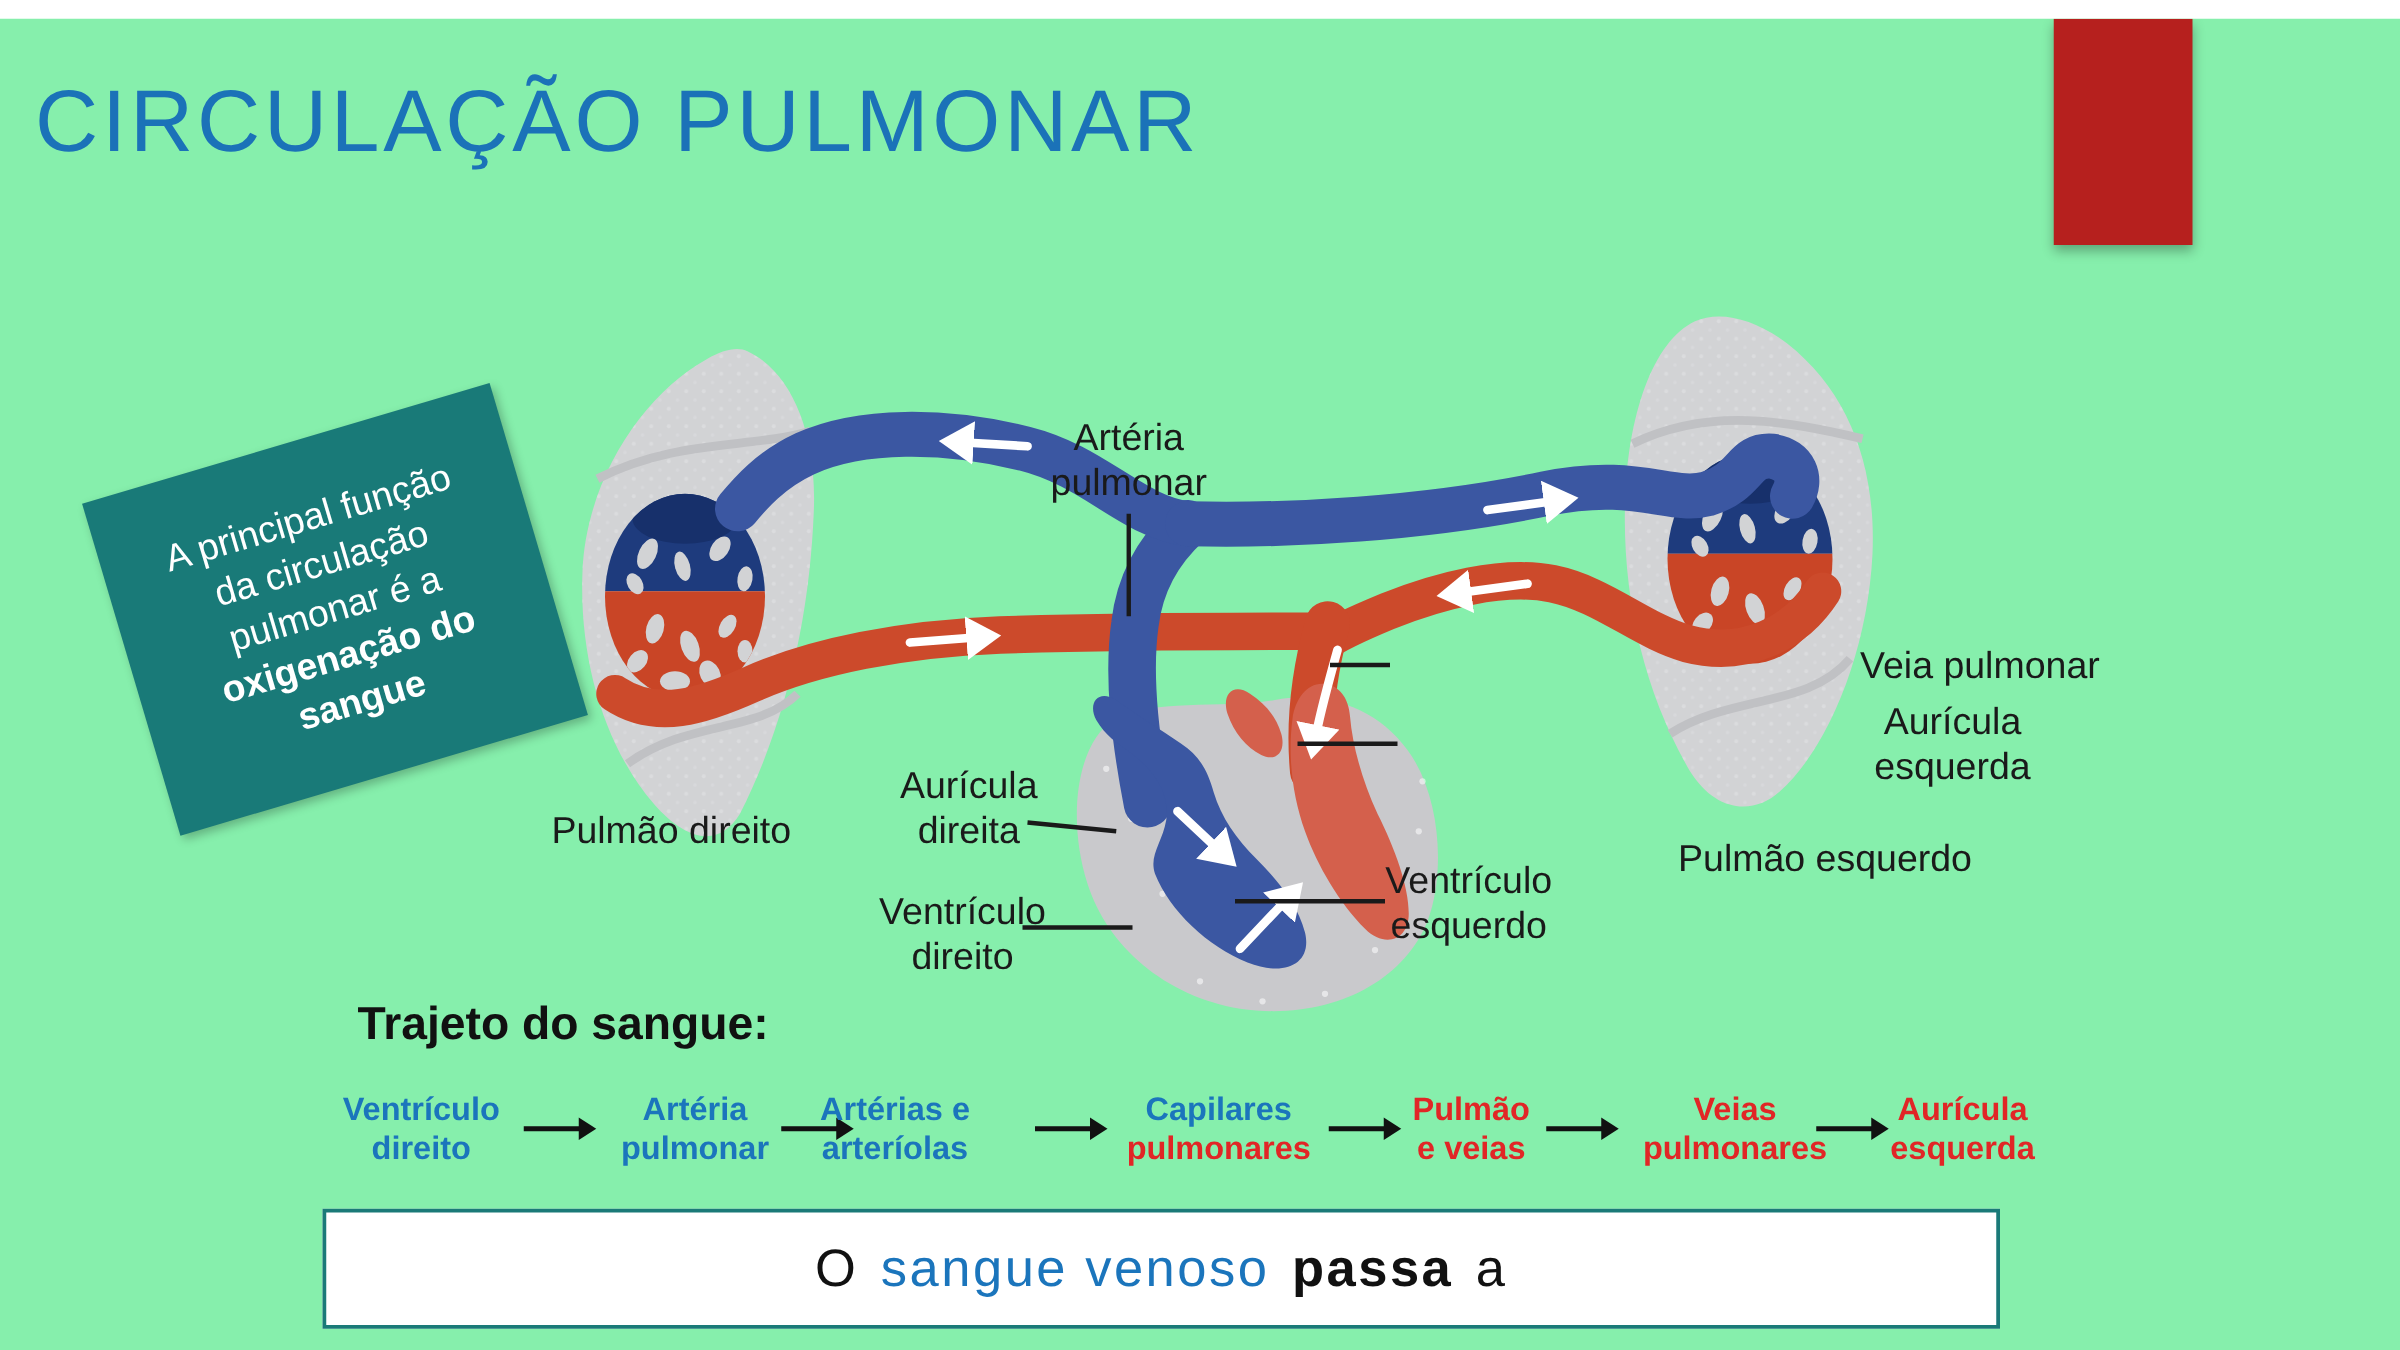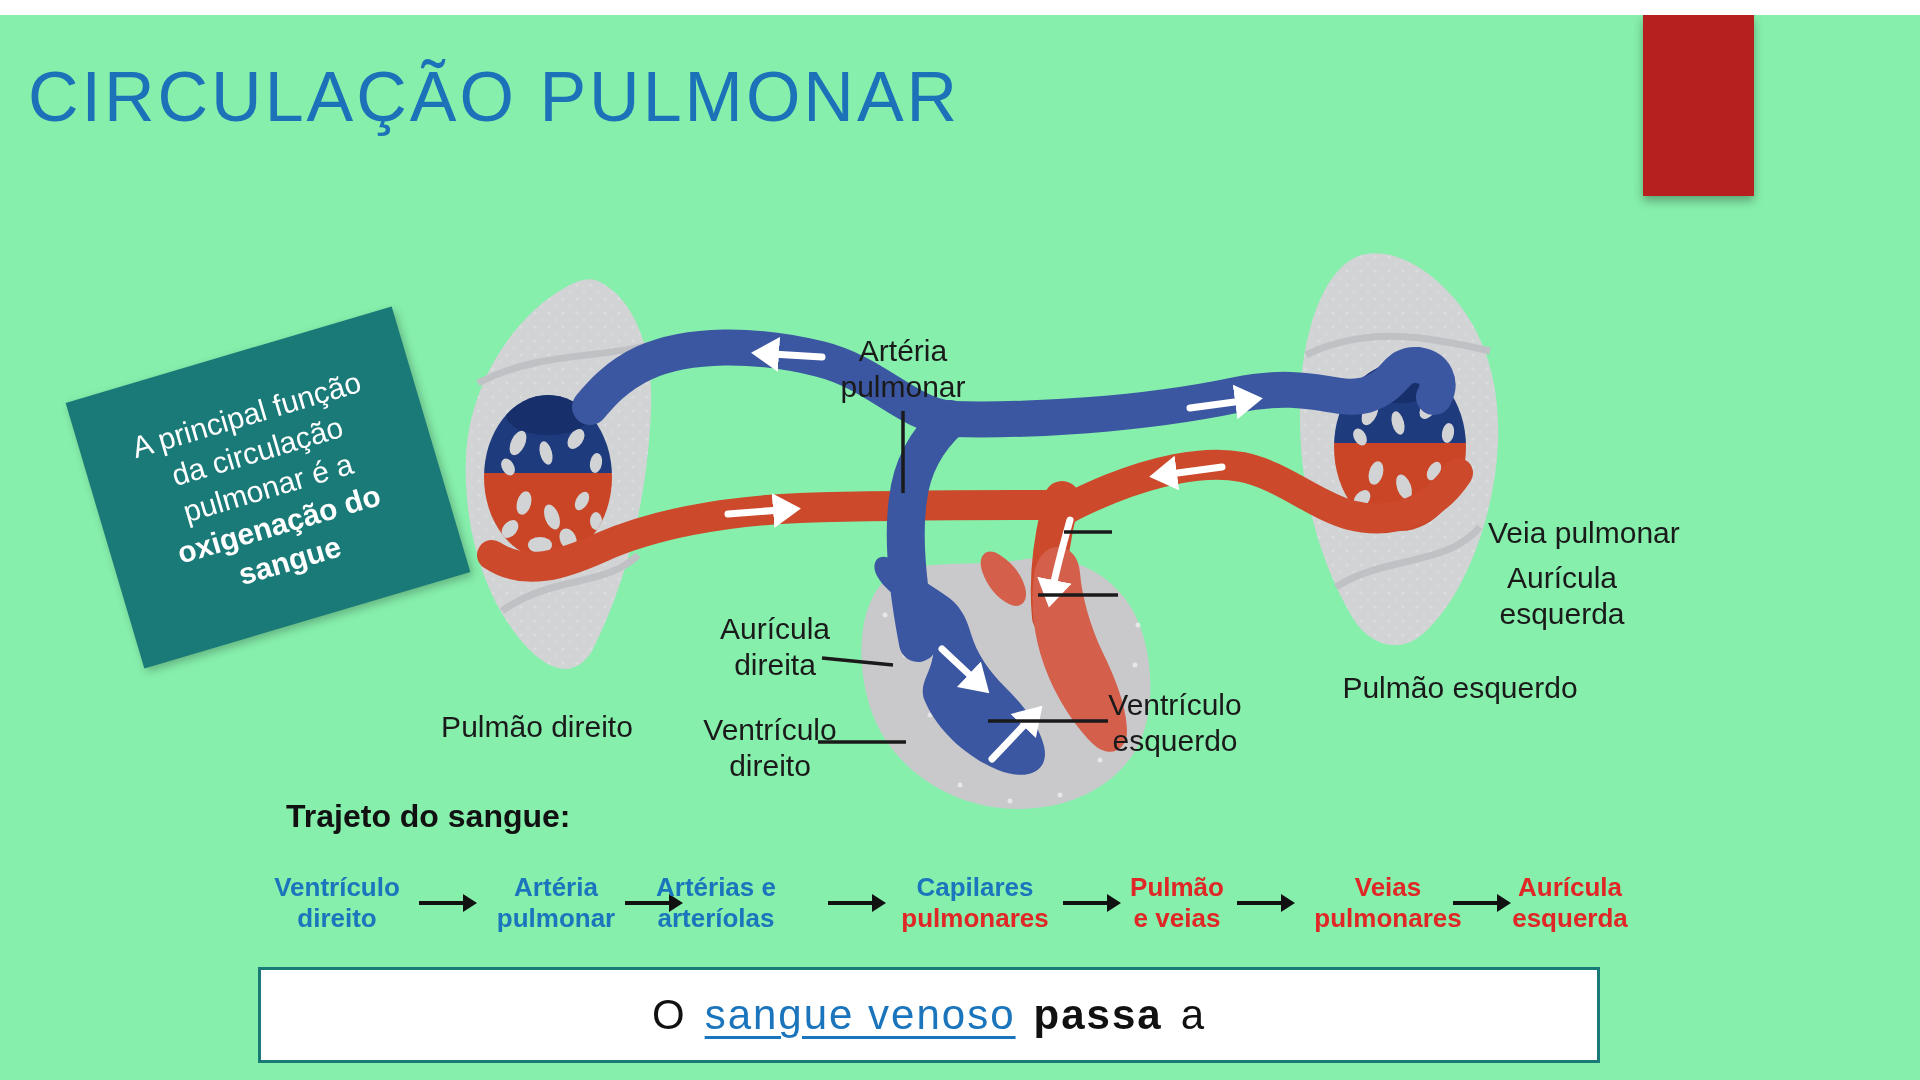--- a/index.html
+++ b/index.html
@@ -28,45 +28,45 @@
   
   .dlabel{position:absolute;color:#1a1a1a;font-size:30px;line-height:36px;text-align:center;
           transform:translateX(-50%);white-space:pre-line;}
   .dlabel.left-align{transform:none;text-align:center;white-space:nowrap;}
   .lab-arteria{left:903px;top:318px;}
   .lab-veia{left:1488px;top:500px;}
   .lab-aur-esq{left:1562px;top:545px;}
   .lab-aur-dir{left:775px;top:596px;}
   .lab-ven-dir{left:770px;top:697px;}
   .lab-ven-esq{left:1175px;top:672px;}
-  .lab-pul-dir{left:537px;top:694px;white-space:nowrap;}
+  .lab-pul-dir{left:537px;top:632px;white-space:nowrap;}
   .lab-pul-esq{left:1460px;top:655px;white-space:nowrap;}
 
   
-  .trajeto-heading{position:absolute;left:286px;top:783px;font-size:32px;font-weight:bold;color:#111;}
+  .trajeto-heading{position:absolute;left:286px;top:783px;font-size:37px;font-weight:bold;color:#111;}
   .step{position:absolute;top:857px;transform:translateX(-50%);text-align:center;
         font-size:26px;font-weight:bold;line-height:31px;white-space:nowrap;}
   .step .l1,.step .l2{display:block;}
   .c-blue{color:#1b75bc;}
   .c-red{color:#e12626;}
   .s1{left:337px;} .s2{left:556px;} .s3{left:716px;} .s4{left:975px;}
   .s5{left:1177px;} .s6{left:1388px;} .s7{left:1570px;}
   .farrow{position:absolute;top:886px;width:46px;height:4px;background:#111;
           transform:translateX(-50%);}
   .farrow::after{content:"";position:absolute;right:-12px;top:-7px;width:0;height:0;
           border-left:14px solid #111;border-top:9px solid transparent;border-bottom:9px solid transparent;}
   .fa1{left:442px;} .fa2{left:648px;} .fa3{left:851px;} .fa4{left:1086px;}
   .fa5{left:1260px;} .fa6{left:1476px;}
 
   
   .conclusion-box{position:absolute;left:258px;top:952px;width:1336px;height:90px;
                   border:3px solid #1a7a78;background:#fff;display:flex;align-items:center;
                   justify-content:center;font-size:42px;letter-spacing:2px;color:#111;
                   white-space:nowrap;}
-  .conclusion-box .u-blue{color:#1b75bc;text-decoration:underline;text-decoration-thickness:3px;text-underline-offset:7px;text-align:center;}
+  .conclusion-box .u-blue{color:#1b75bc;text-decoration-thickness:3px;text-underline-offset:7px;text-align:center;}
   .conclusion-box .u-red{color:#e12626;text-decoration:underline;text-decoration-thickness:3px;text-underline-offset:7px;}
   .conclusion-box .b{font-weight:bold;}
   .conclusion-box span{margin:0 9px;}
 </style>
 </head>
 <body>
 
 <div id="slide">
 
   <div class="title">CIRCULAÇÃO PULMONAR</div>

